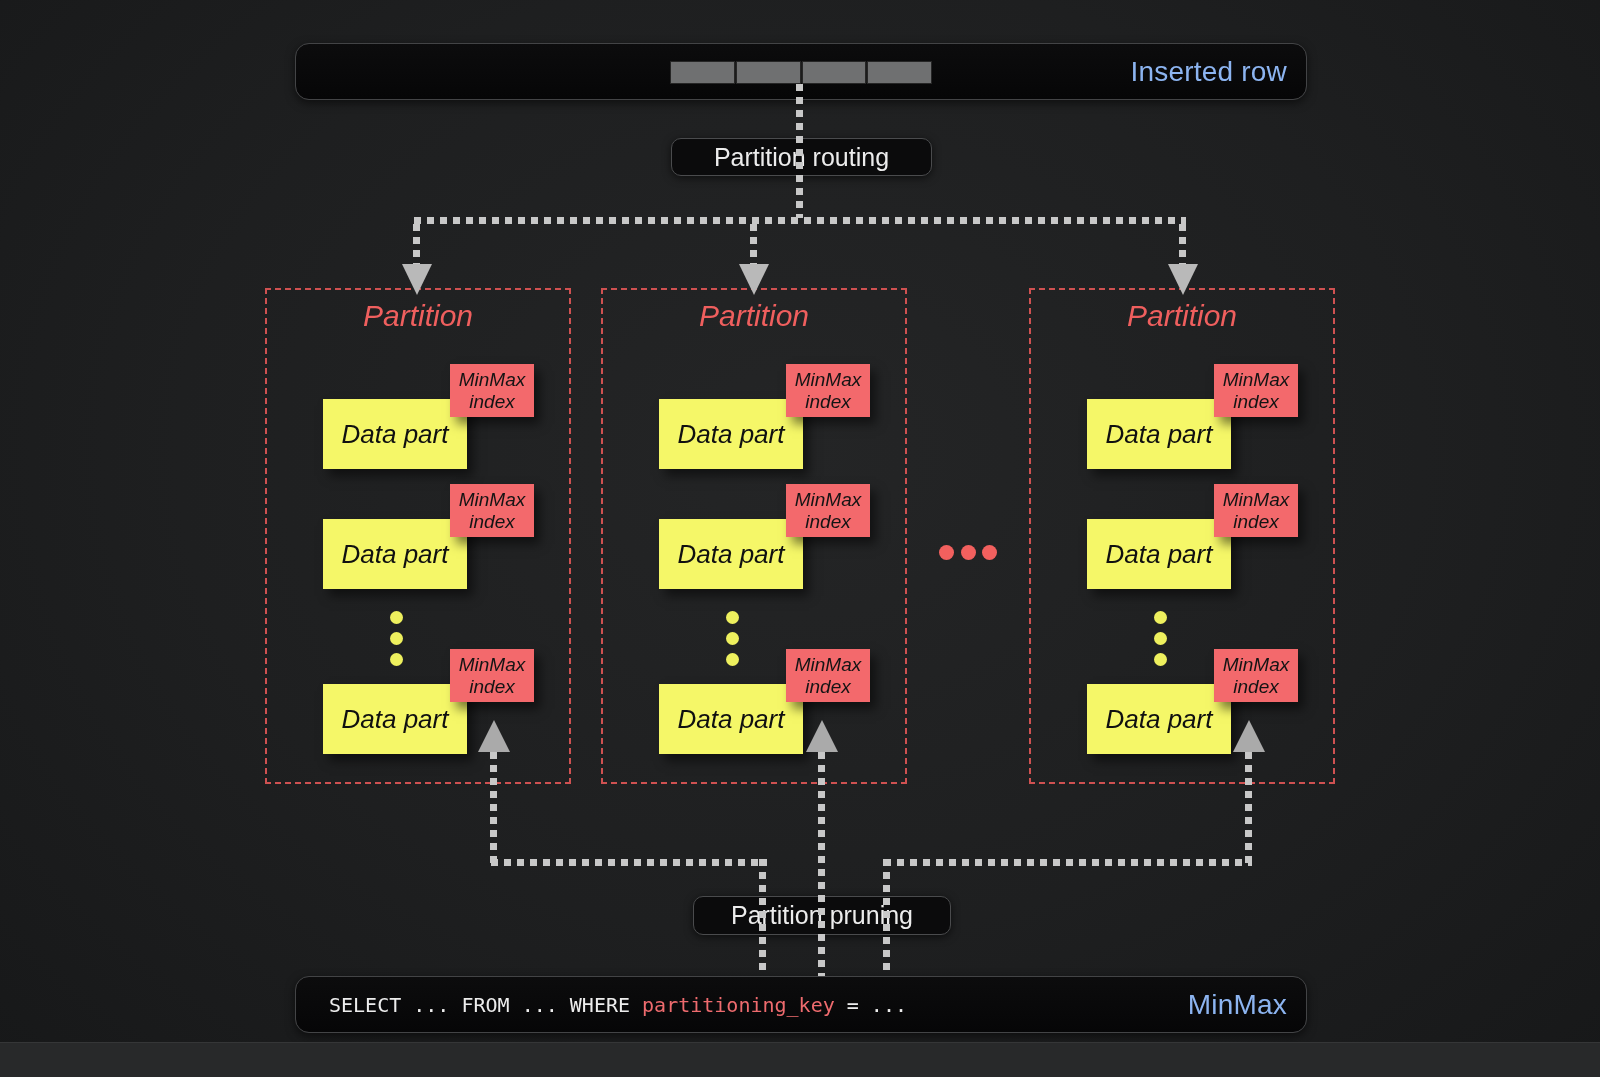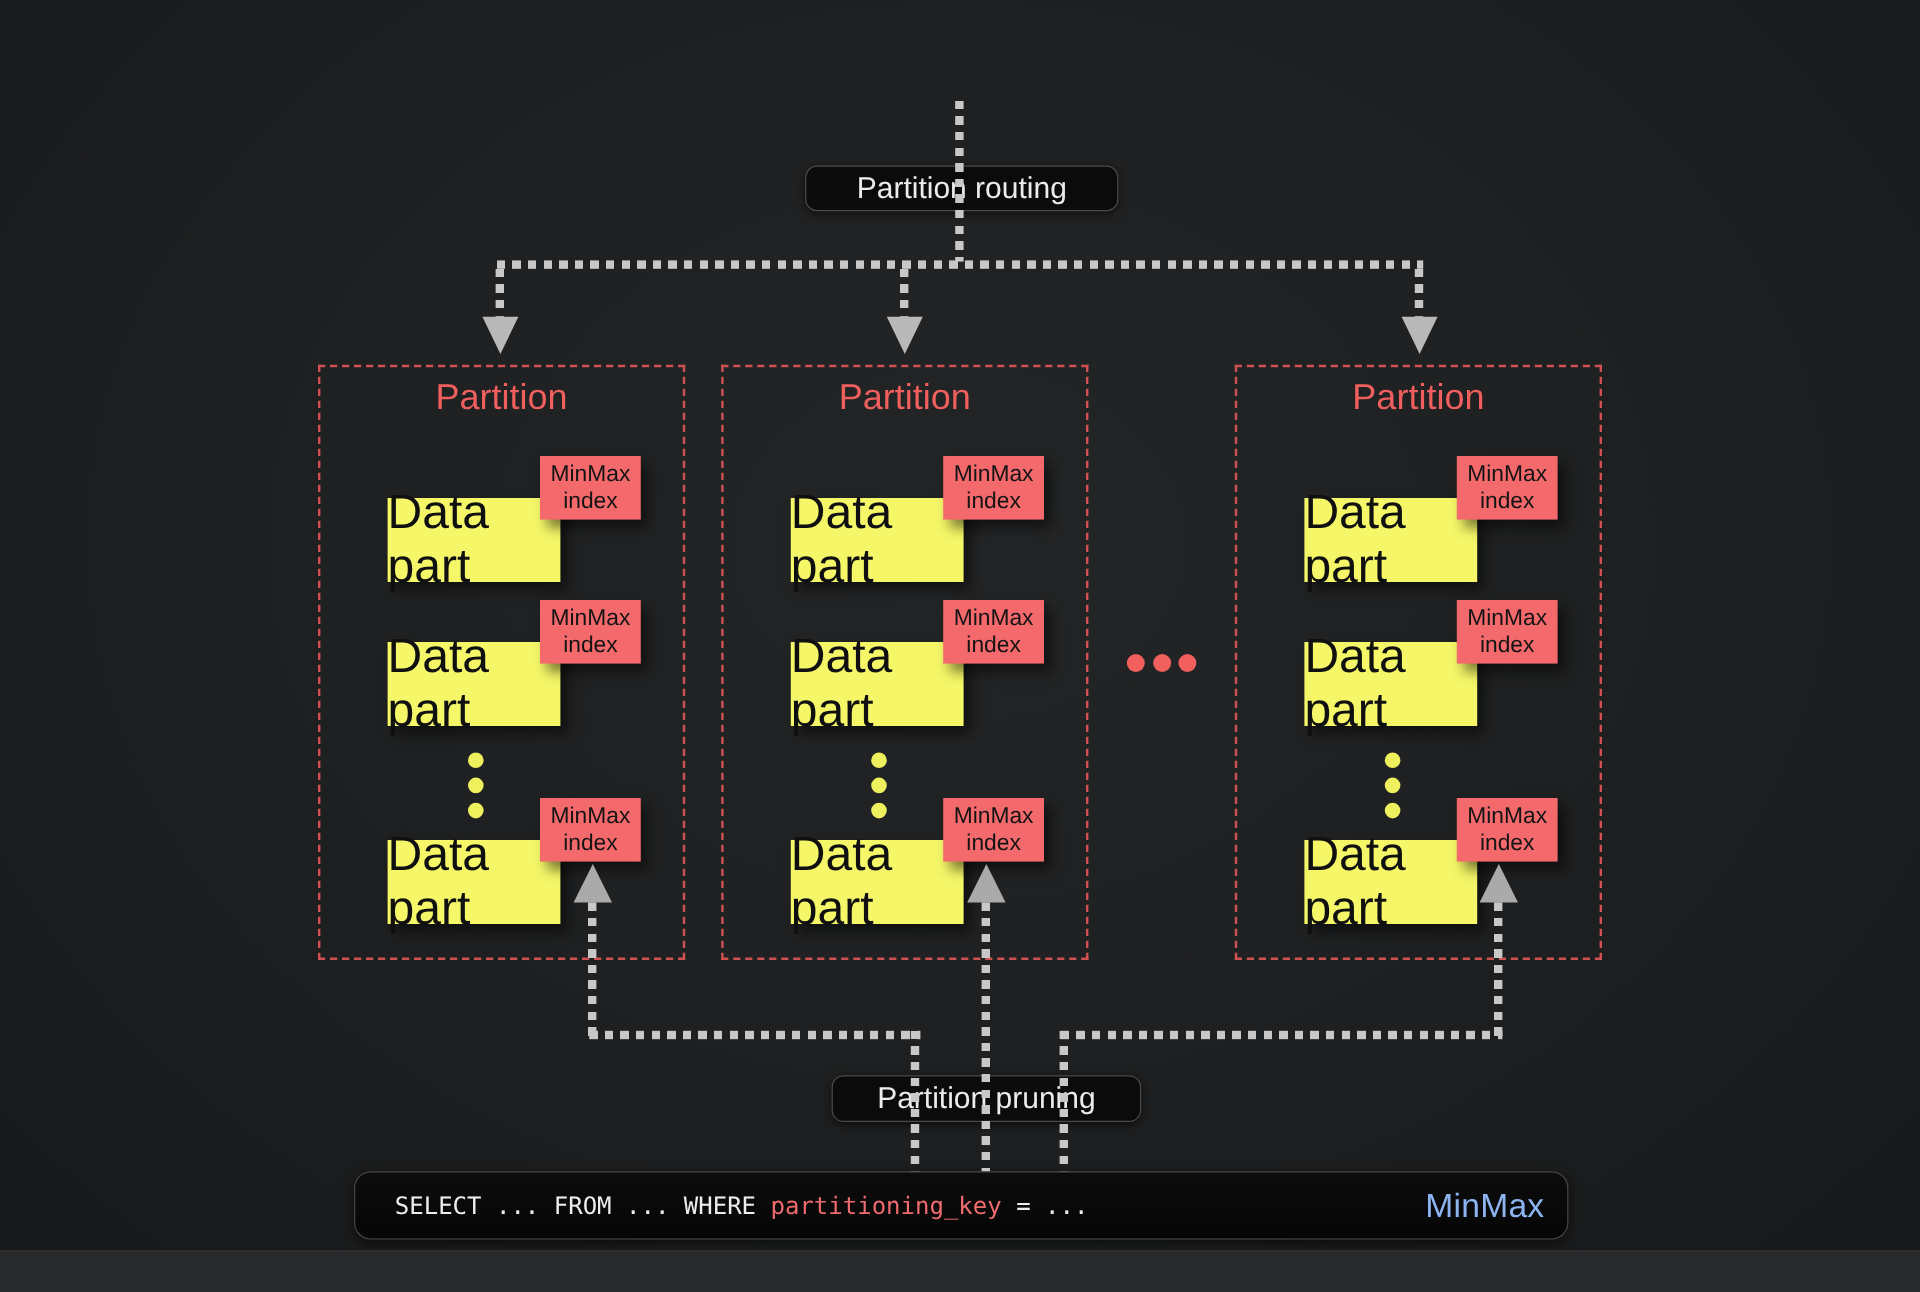--- a/index.html
+++ b/index.html
@@ -40,47 +40,56 @@
   .dotline { position:absolute; z-index:5; }
   .dotline.v { width:7px; background:repeating-linear-gradient(to bottom,#c8c8c8 0 7px,transparent 7px 13px); }
   .dotline.h { height:7px; background:repeating-linear-gradient(to right,#c8c8c8 0 7px,transparent 7px 13px); }
 
   
   .arr { position:absolute; width:0; height:0; z-index:5; }
   .arr.down { border-left:15px solid transparent; border-right:15px solid transparent; border-top:31px solid #b9b9b9; }
   .arr.up   { border-left:16px solid transparent; border-right:16px solid transparent; border-bottom:32px solid #aaaaaa; }
 
   
-  .partition { position:absolute; top:304px; width:306px; height:496px; box-sizing:border-box;
-    border:2px dashed #cf5151; }
+  .partition { position:absolute; top:288px; width:306px; height:496px; box-sizing:border-box;
+    border:2px dashed #cf5151;font-style:italic; }
   .p-title { position:absolute; top:9px; left:0; width:100%; text-align:center;
     font-size:30px; color:#ef5f5e; }
   .datapart { position:absolute; left:56px; width:144px; height:70px; background:#f5f768;
     box-shadow:6px 7px 10px rgba(0,0,0,.5); z-index:2;
     display:flex; align-items:center; justify-content:center;
-    font-size:40px; color:#101010; }
+    font-size:26px; color:#101010; }
   .dp0{top:109px} .dp1{top:229px} .dp2{top:394px}
   .minmax { position:absolute; left:167px; width:84px; height:53px; background:#f3696c;
     box-shadow:6px 7px 10px rgba(0,0,0,.5); z-index:3;
     display:flex; align-items:center; justify-content:center; text-align:center;
     font-size:19px; line-height:1.12; color:#141414;margin-left:16px; }
   .mm0{top:74px} .mm1{top:194px} .mm2{top:359px}
   .vdot { position:absolute; left:123px; width:13px; height:13px; border-radius:50%; background:#eef05e; }
   .hdot { position:absolute; top:545px; width:15px; height:15px; border-radius:50%; background:#f2605e; }
 
   
   .query-code { position:absolute; left:33px; top:50%; transform:translateY(-50%);
     font-family:"DejaVu Sans Mono","Liberation Mono",monospace; font-size:20px; color:#ededed; white-space:pre; }
   .query-code .pkey { color:#ee6b6e; }
 </style>
 </head>
 <body>
 
 <div class="canvas">
 
+  <div class="panel" style="top:43px">
+    <div class="seg-bar" id="seg-bar">
+        <div class="seg-cell"></div>
+        <div class="seg-cell"></div>
+        <div class="seg-cell"></div>
+        <div class="seg-cell"></div>
+      </div>
+    <div class="panel-label">Inserted row</div>
+  </div>
 
   <div class="badge" style="left:671px; top:138px; width:261px; height:38px">
     <span>Partition routing</span>
   </div>
 
   <div class="dotline v" style="left:796px; top:84px;  height:134px"></div>
   <div class="dotline h" style="left:414px; top:217px; width:772px"></div>
   <div class="dotline v" style="left:413px; top:224px; height:40px"></div>
   <div class="dotline v" style="left:750px; top:224px; height:40px"></div>
   <div class="dotline v" style="left:1179px;top:224px; height:40px"></div>

